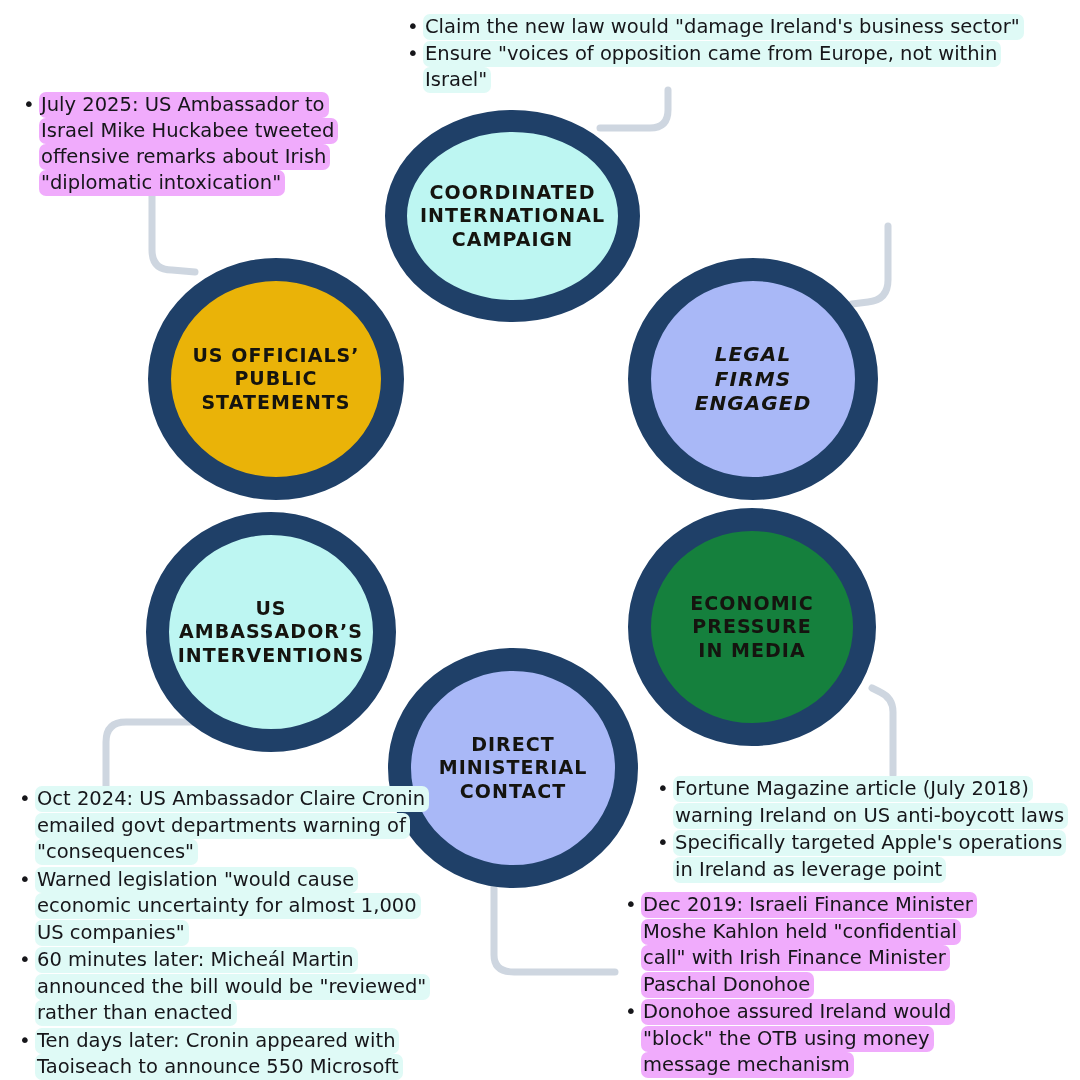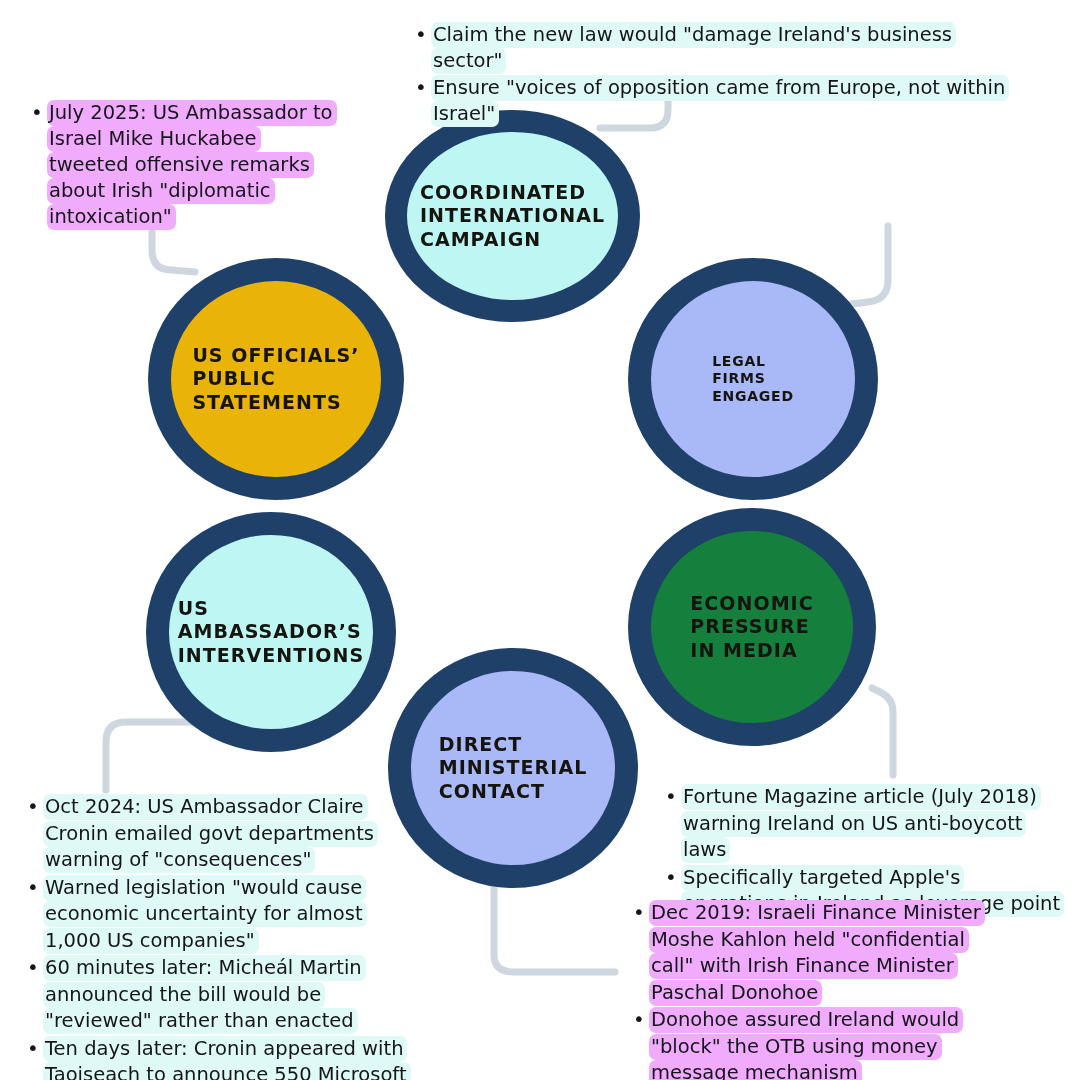--- a/index.html
+++ b/index.html
@@ -32,38 +32,39 @@
   
   .node {
     position: absolute;
     border-radius: 50%;
     display: flex;
     align-items: center;
     justify-content: center;
     box-sizing: border-box;
   }
   .node-label {
+    text-align: center;
     font-weight: 700;
     color: #15140f;
     letter-spacing: 0.055em;
     line-height: 1.22;
     text-transform: uppercase;
     white-space: pre-line;
     font-family: "DejaVu Sans", sans-serif;
   }
 
   
   .note {
     position: absolute;
     box-sizing: border-box;
     font-family: "DejaVu Sans", sans-serif;
     color: #16161a;
   }
   .note ul {
-    margin: 16px;
+    margin: 8px;
     padding: 0;
     list-style: none;
   }
   .note li {
     position: relative;
     padding-left: 19px;
     margin: 0 0 1px 0;
   }
   .note li .bullettxt {
     display: inline;
@@ -114,21 +115,21 @@
 CAMPAIGN</div>
   </div>
 
   <div class="node" style="left:148px; top:258px; width:256px; height:242px; background:#eab308; border:23px solid #1f4068;">
     <div class="node-label" style="font-size:19px;">US OFFICIALS’
 PUBLIC
 STATEMENTS</div>
   </div>
 
   <div class="node" style="left:628px; top:258px; width:250px; height:242px; background:#a9b8f7; border:23px solid #1f4068;">
-    <div class="node-label" style="font-size:14px;">LEGAL
+    <div class="node-label" style="font-size:20px;font-style:italic;">LEGAL
 FIRMS
 ENGAGED</div>
   </div>
 
   <div class="node" style="left:146px; top:512px; width:250px; height:240px; background:#bdf6f2; border:23px solid #1f4068;">
     <div class="node-label" style="font-size:19px;">US
 AMBASSADOR’S
 INTERVENTIONS</div>
   </div>
 

